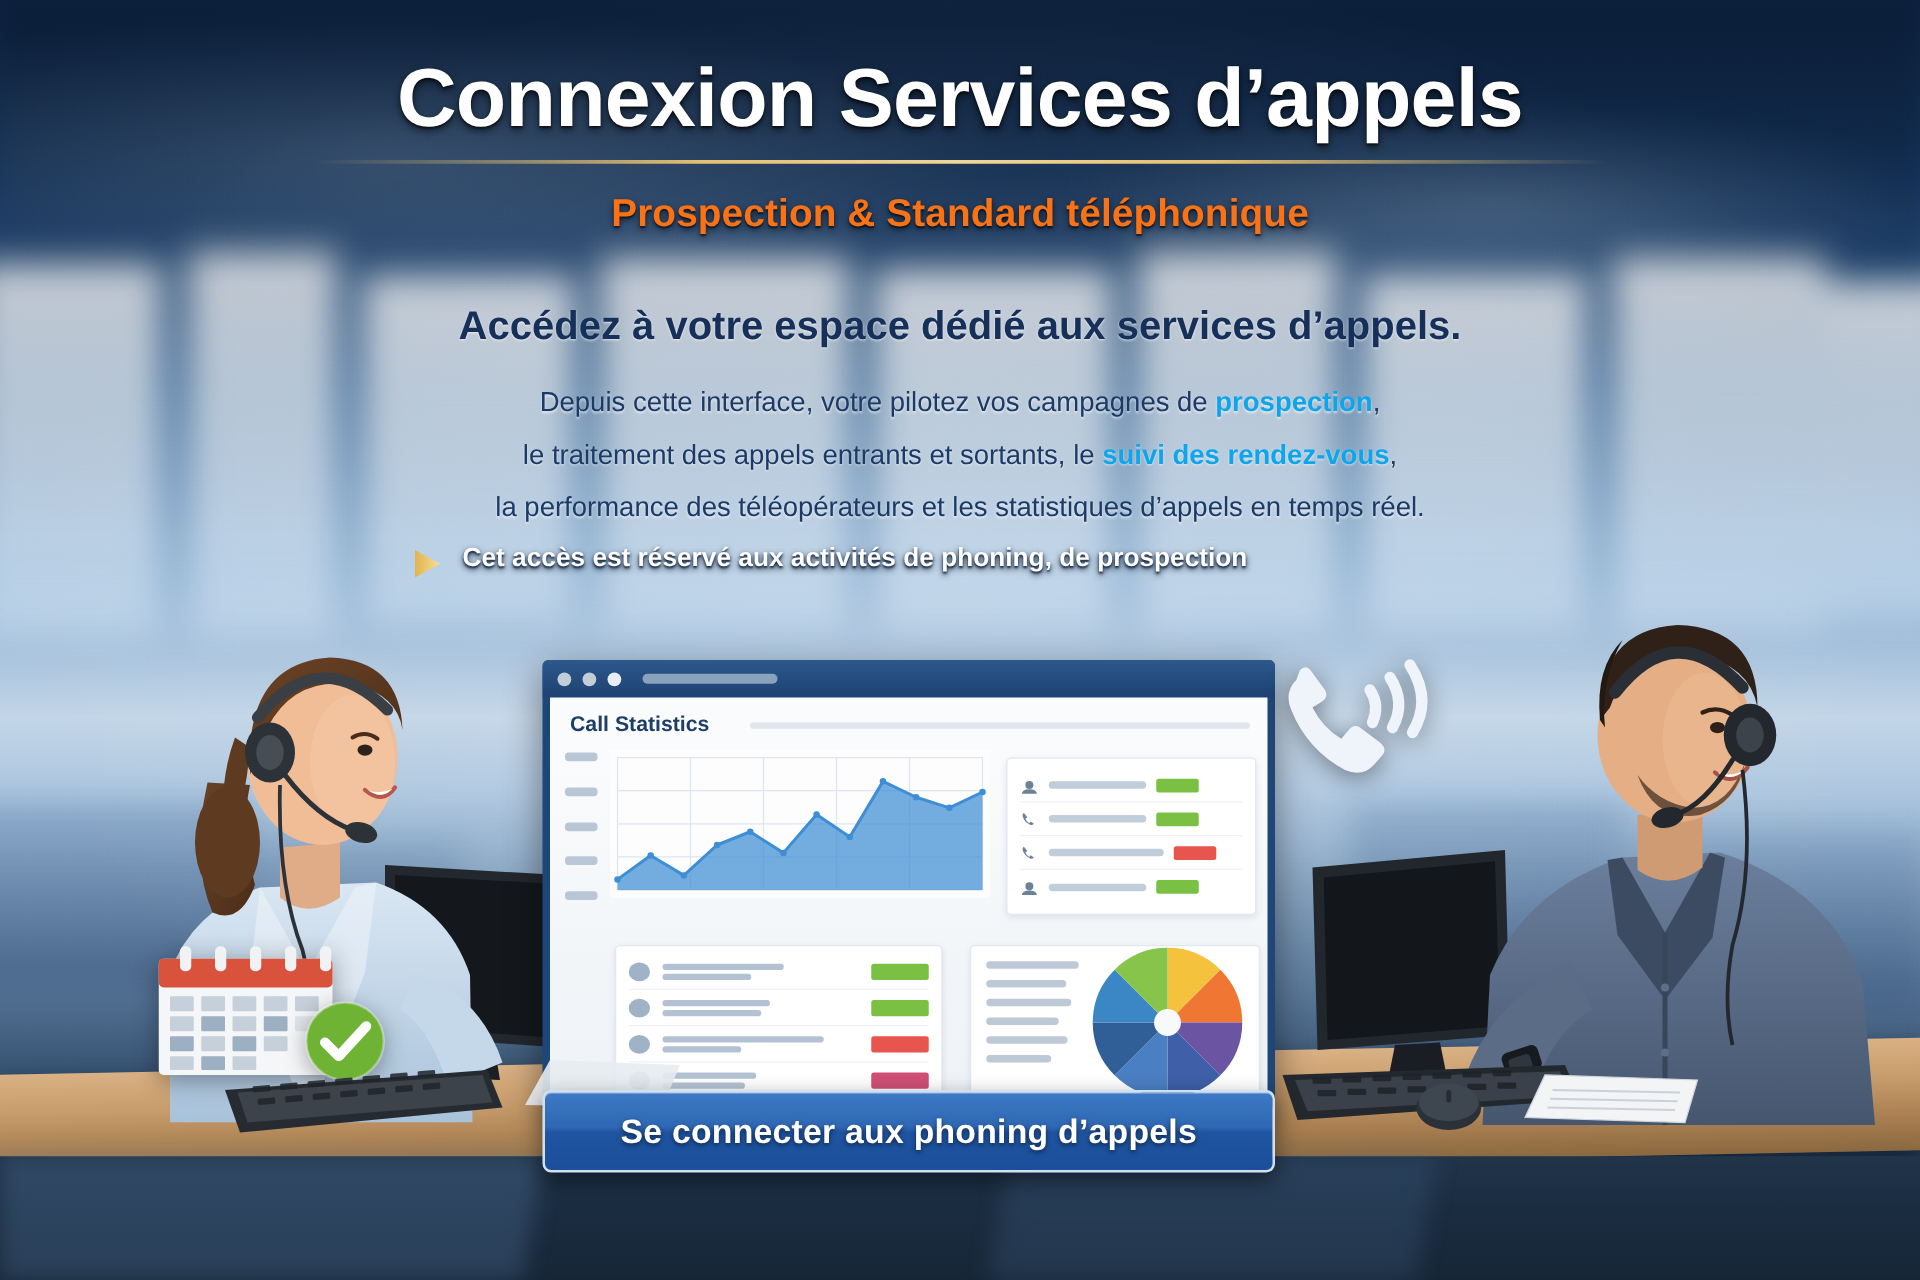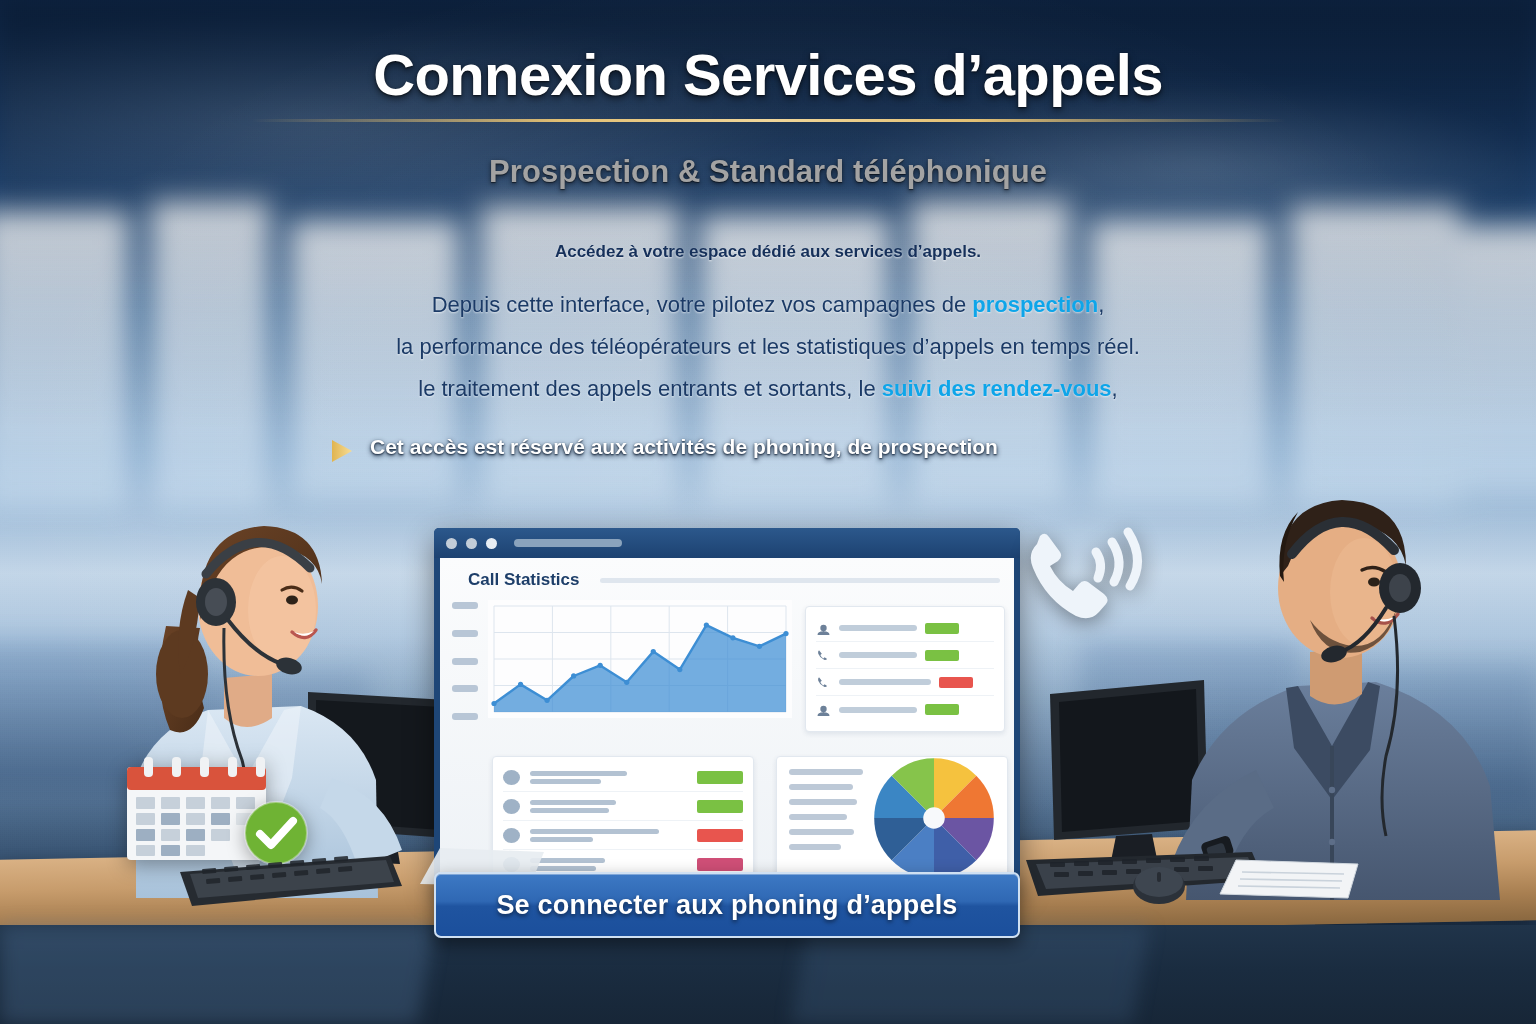--- a/index.html
+++ b/index.html
@@ -94,46 +94,46 @@
                       rgba(80,115,155,.22) 52% 74%, transparent 74%);
     filter: blur(9px);
   }
 
   
   .hero {
     position: absolute; left: 0; right: 0; top: 44px;
     text-align: center; z-index: 30;
   }
   .hero-title {
-    font-size: 58px; font-weight: 700; color: #ffffff;
+    font-size: 66px; font-weight: 700; color: #ffffff;
     letter-spacing: -.6px; line-height: 1.06;
     text-shadow: 0 3px 7px rgba(0,0,0,.55), 0 1px 2px rgba(0,0,0,.6);
   }
   .hero-rule {
     width: 1035px; height: 3px; margin: 14px auto 0;
     background: linear-gradient(90deg,
       rgba(224,186,106,0) 0%, rgba(224,186,106,.20) 6%,
       #e3c074 30%, #f0d69a 50%, #e3c074 70%,
       rgba(224,186,106,.20) 94%, rgba(224,186,106,0) 100%);
     border-radius: 2px;
   }
   .hero-sub {
-    margin-top: 32px;
-    font-size: 31px; font-weight: 700; color: #a3a3a3;
+    margin-top: 22px;
+    font-size: 31px; font-weight: 700; color: #f97316;
     letter-spacing: .1px;
     text-shadow: 0 2px 5px rgba(0,0,0,.55), 0 1px 1px rgba(0,0,0,.5);
   }
 
   
   .copy {
     position: absolute; left: 0; right: 0; top: 242px;
     text-align: center; z-index: 30;
   }
   .copy-lead {
-    font-size: 17px; font-weight: 700; color: #16305a;
+    font-size: 32px; font-weight: 700; color: #16305a;
     text-shadow: 0 1px 2px rgba(255,255,255,.7);
     margin-bottom: 22px;
   }
   .copy-line {
     font-size: 22px; font-weight: 400; color: #1b3a66;
     line-height: 1.92;
     text-shadow: 0 1px 2px rgba(255,255,255,.62);
   }
   .copy-line b { font-weight: 700; color: #0ea5e9; }
 
@@ -166,21 +166,21 @@
   .dot.d3 { background: #e7edf3; }
   .urlbar {
     width: 108px; height: 8px; border-radius: 4px;
     background: #8aa3bd; margin-left: 8px;
   }
   .screen-body {
     position: absolute; left: 6px; right: 6px; top: 30px; bottom: 0;
     background: linear-gradient(180deg, #fbfcfd 0%, #eef2f6 100%);
   }
   .panel-title {
-    position: absolute; left: 28px; top: 12px;
+    position: absolute; left: 16px; top: 12px;
     font-size: 17px; font-weight: 700; color: #1d3e69;
   }
   .title-rule {
     position: absolute; left: 160px; top: 20px; right: 14px; height: 5px;
     background: #dfe6ee; border-radius: 3px;
   }
 
   
   .chart-wrap { position: absolute; left: 12px; top: 42px; width: 340px; height: 128px; }
   .yticks { position: absolute; left: 0; top: 2px; width: 28px; height: 118px;
@@ -673,24 +673,24 @@
     <h1 class="hero-title">Connexion Services d’appels</h1>
     <div class="hero-rule"></div>
     <h2 class="hero-sub">Prospection &amp; Standard téléphonique</h2>
   </div>
 
   <div class="copy">
     <p class="copy-lead">Accédez à votre espace dédié aux services d’appels.</p>
     <p class="copy-line">
       <span>Depuis cette interface, votre pilotez vos campagnes de </span><b>prospection</b><span>,</span>
     </p>
-    <p class="copy-line">la performance des téléopérateurs et les statistiques d’appels en temps réel.</p>
     <p class="copy-line">
       <span>le traitement des appels entrants et sortants, le </span><b>suivi des rendez-vous</b><span>,</span>
     </p>
+    <p class="copy-line">la performance des téléopérateurs et les statistiques d’appels en temps réel.</p>
   </div>
 
   <div class="callout">
     <svg class="callout-arrow" width="52" height="26" viewBox="0 0 52 26">
       <defs>
         <linearGradient id="goldA" x1="0" y1="0" x2="1" y2="0">
           <stop offset="0" stop-color="#e0b44f"></stop>
             <stop offset="1" stop-color="#f7dd97"></stop>
         </linearGradient>
       </defs>

